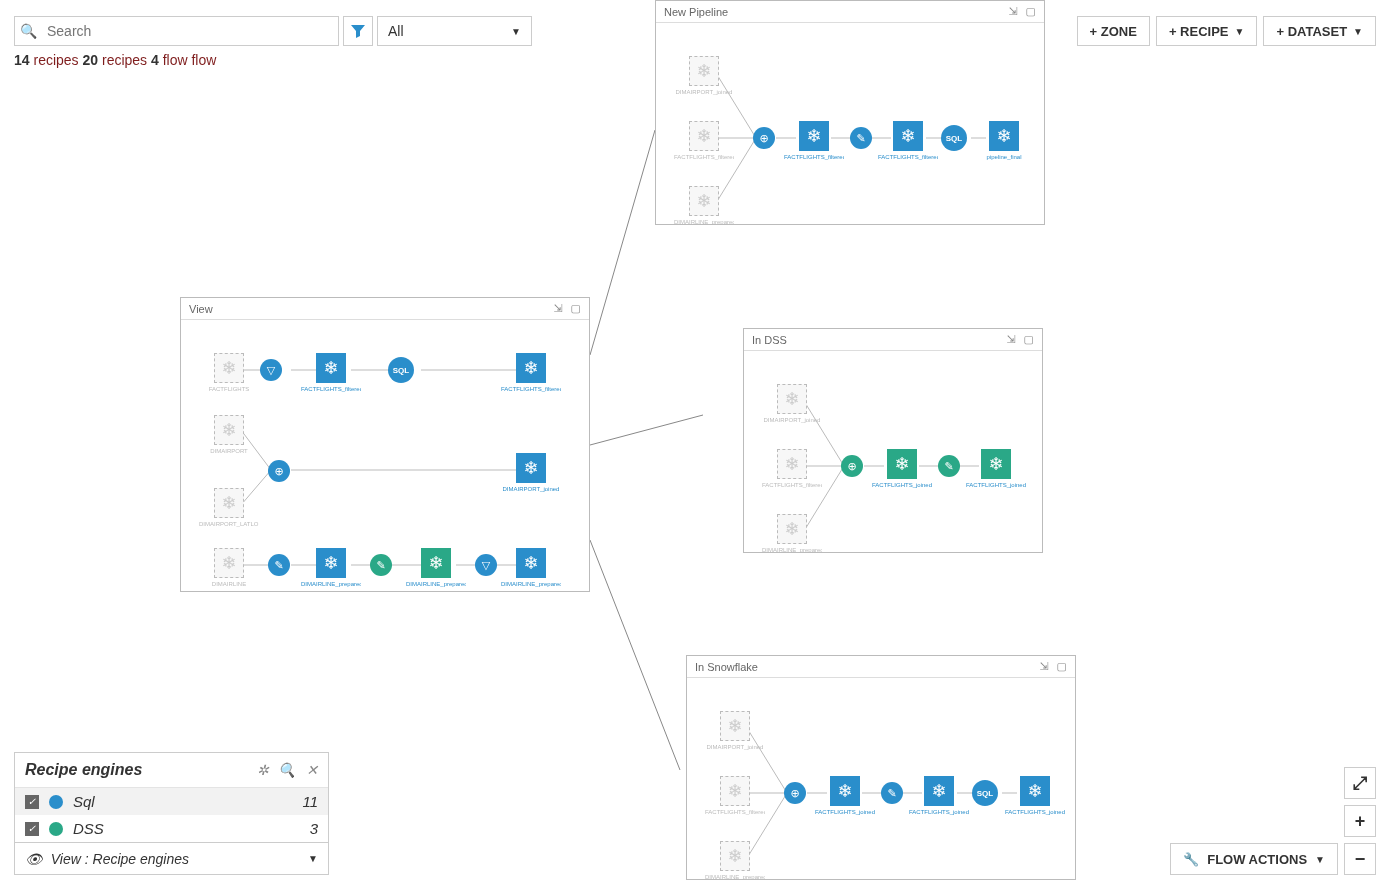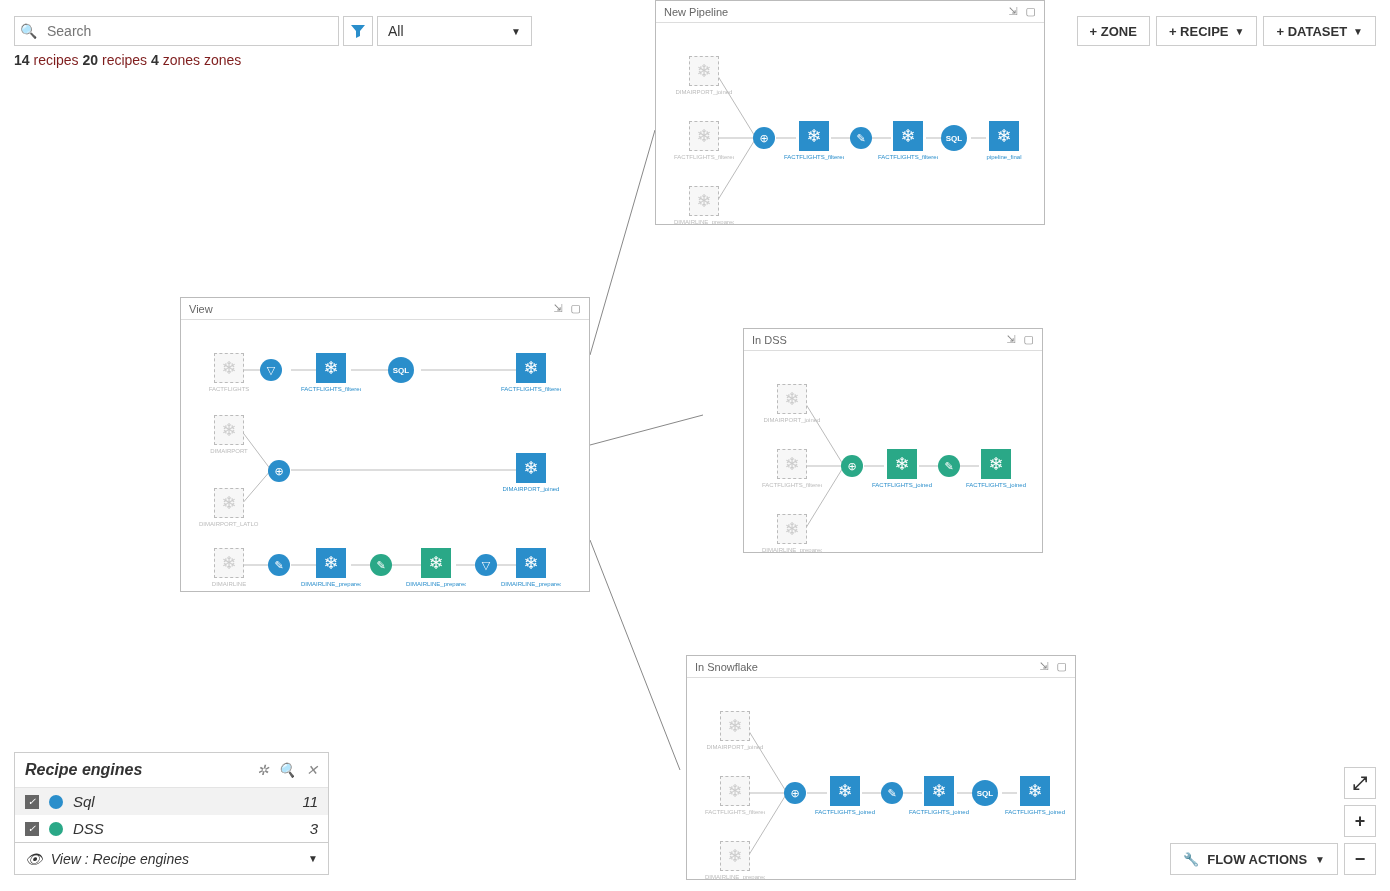--- a/index.html
+++ b/index.html
@@ -91,21 +91,21 @@
   </div>
   <div class="filter-select">
     <span>All</span>
     <span class="caret">▼</span>
   </div>
 </div>
 
 <div class="countbar">
   <b>14</b> <span class="link">recipes</span>
   <b>20</b> <span class="link">recipes</span>
-  <b>4</b> <span class="link">zones zones</span>
+  <b>4</b> <span class="link">flow flow</span>
 </div>
 
 <div class="topright">
   <div class="btn">
       <span>+ ZONE</span>
     </div>
   <div class="btn">
       <span>+ RECIPE</span>
       <span class="caret">▼</span>
     </div>

